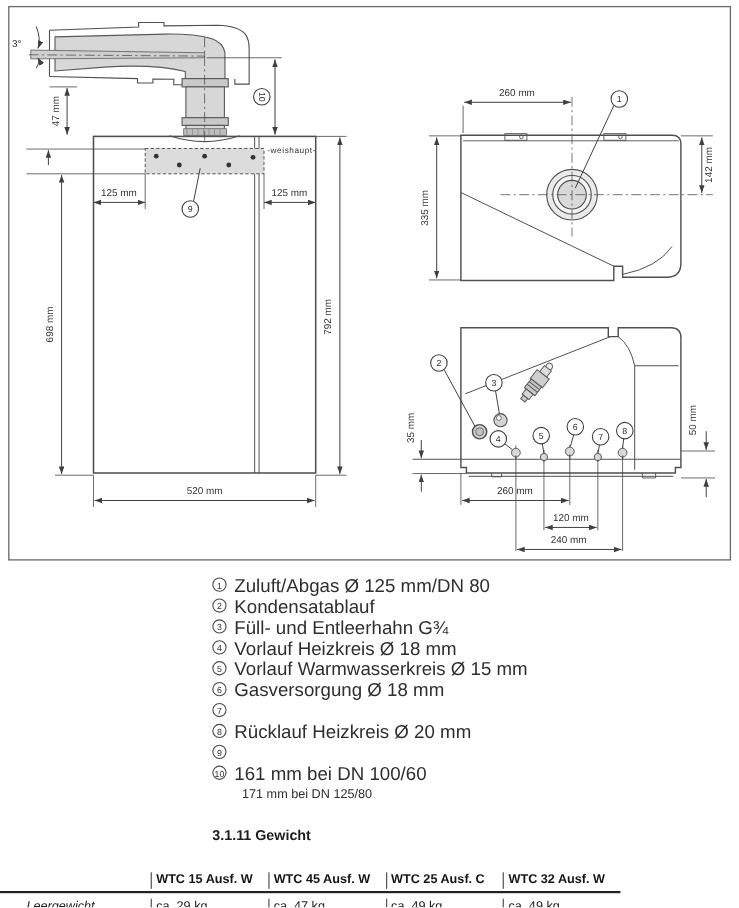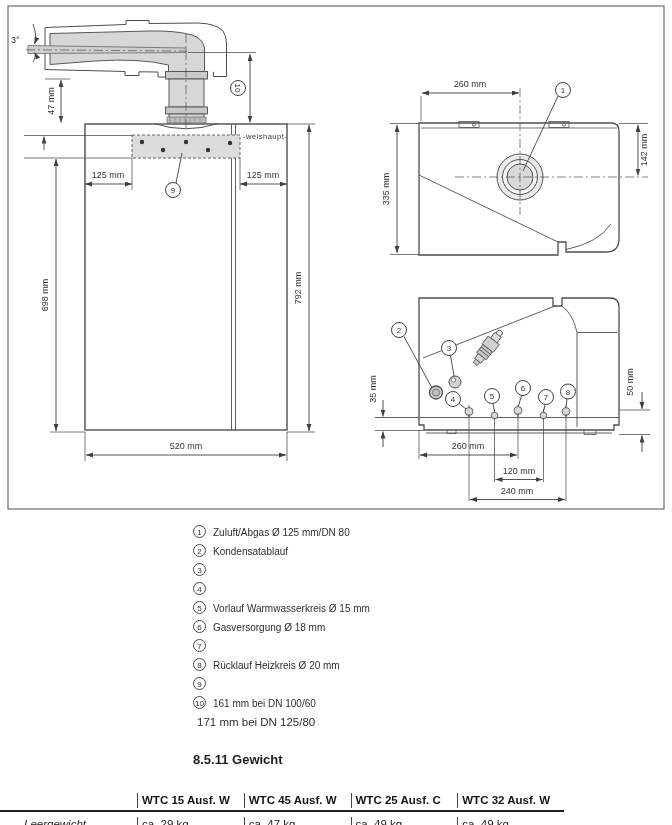--- a/index.html
+++ b/index.html
@@ -8,22 +8,22 @@
 
   
   .figure-box { position:absolute; left:0; top:0; width:672px; height:520px; }
 
   
   .legend { position:absolute; left:193px; top:524px; }
   .legend-row { display:flex; align-items:flex-start; height:19px; }
   .lgc { flex:0 0 auto; width:13px; height:13px; margin-top:1px; border:1px solid #4a4a4a;
          border-radius:50%; font-size:8px; line-height:13px; text-align:center; color:#333;
          box-sizing:border-box; }
-  .lgt { margin-left:7px; font-size:10px; line-height:17px; color:#2e2e2e; white-space:nowrap; }
-  .lgt2 { margin-left:4px; font-size:11.5px; line-height:16px; color:#2e2e2e; white-space:nowrap; }
+  .lgt { margin-left:7px; font-size:17px; line-height:17px; color:#2e2e2e; white-space:nowrap; }
+  .lgt2 { margin-left:27px; font-size:11.5px; line-height:16px; color:#2e2e2e; white-space:nowrap; }
 
   
   .sec-heading { position:absolute; left:193px; top:752px; font-size:13px; font-weight:bold; color:#1d1d1d; }
 
   
   .wtable { position:absolute; left:0; top:791px; width:564px; font-size:11.5px; color:#222; }
   .wt-head { display:grid; grid-template-columns:137px 1fr 1fr 1fr 1fr; height:19px;
              border-bottom:2px solid #222; align-items:center; }
   .wt-head .wt-cell { font-weight:bold; color:#151515; }
   .wt-row { display:grid; grid-template-columns:137px 1fr 1fr 1fr 1fr; height:25px;
@@ -309,23 +309,25 @@
     <div class="legend-row">
       <span class="lgc">1</span>
       <span class="lgt">Zuluft/Abgas Ø 125 mm/DN 80</span>
     </div>
     <div class="legend-row">
       <span class="lgc">2</span>
       <span class="lgt">Kondensatablauf</span>
     </div>
     <div class="legend-row">
       <span class="lgc">3</span>
+      <span class="lgt">Füll- und Entleerhahn G¾</span>
     </div>
     <div class="legend-row">
       <span class="lgc">4</span>
+      <span class="lgt">Vorlauf Heizkreis Ø 18 mm</span>
     </div>
     <div class="legend-row">
       <span class="lgc">5</span>
       <span class="lgt">Vorlauf Warmwasserkreis Ø 15 mm</span>
     </div>
     <div class="legend-row">
       <span class="lgc">6</span>
       <span class="lgt">Gasversorgung Ø 18 mm</span>
     </div>
     <div class="legend-row">
@@ -338,21 +340,21 @@
     <div class="legend-row">
       <span class="lgc">9</span>
     </div>
     <div class="legend-row">
       <span class="lgc">10</span>
       <span class="lgt">161 mm bei DN 100/60</span>
     </div>
     <div class="lgt2">171 mm bei DN 125/80</div>
   </div>
 
-  <div class="sec-heading">8.5.11 Gewicht</div>
+  <div class="sec-heading">3.1.11 Gewicht</div>
 
   <div class="wtable">
     <div class="wt-head">
       <div class="wt-cell first"></div>
       <div class="wt-cell">WTC 15 Ausf. W</div>
       <div class="wt-cell">WTC 45 Ausf. W</div>
       <div class="wt-cell">WTC 25 Ausf. C</div>
       <div class="wt-cell">WTC 32 Ausf. W</div>
     </div>
     <div class="wt-row">

